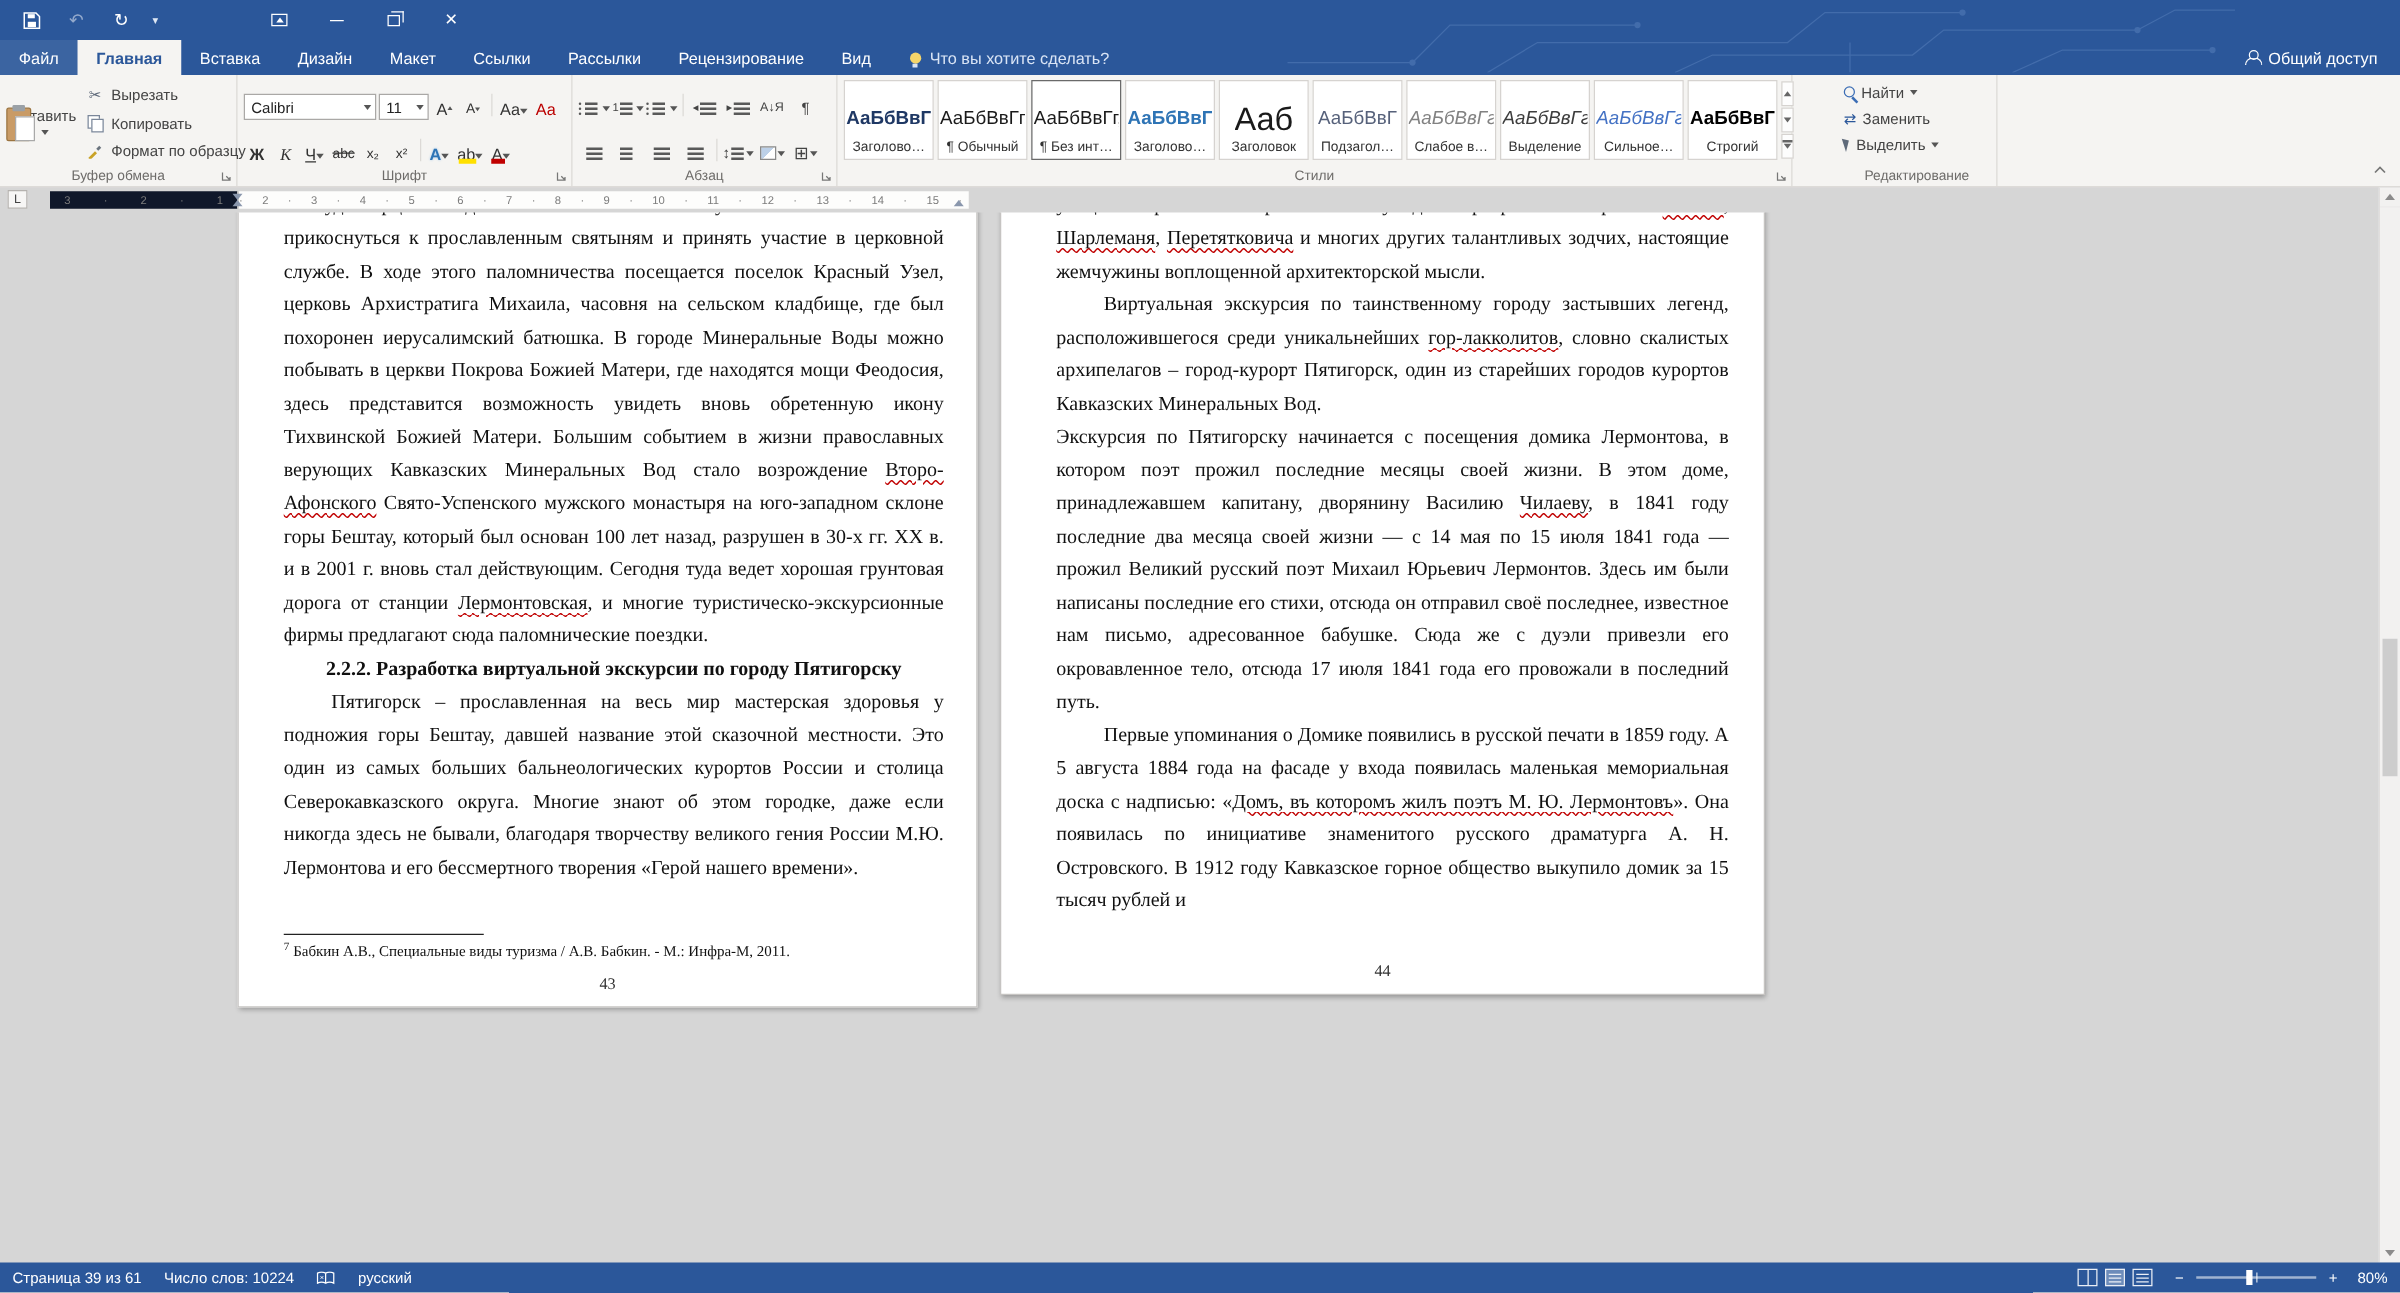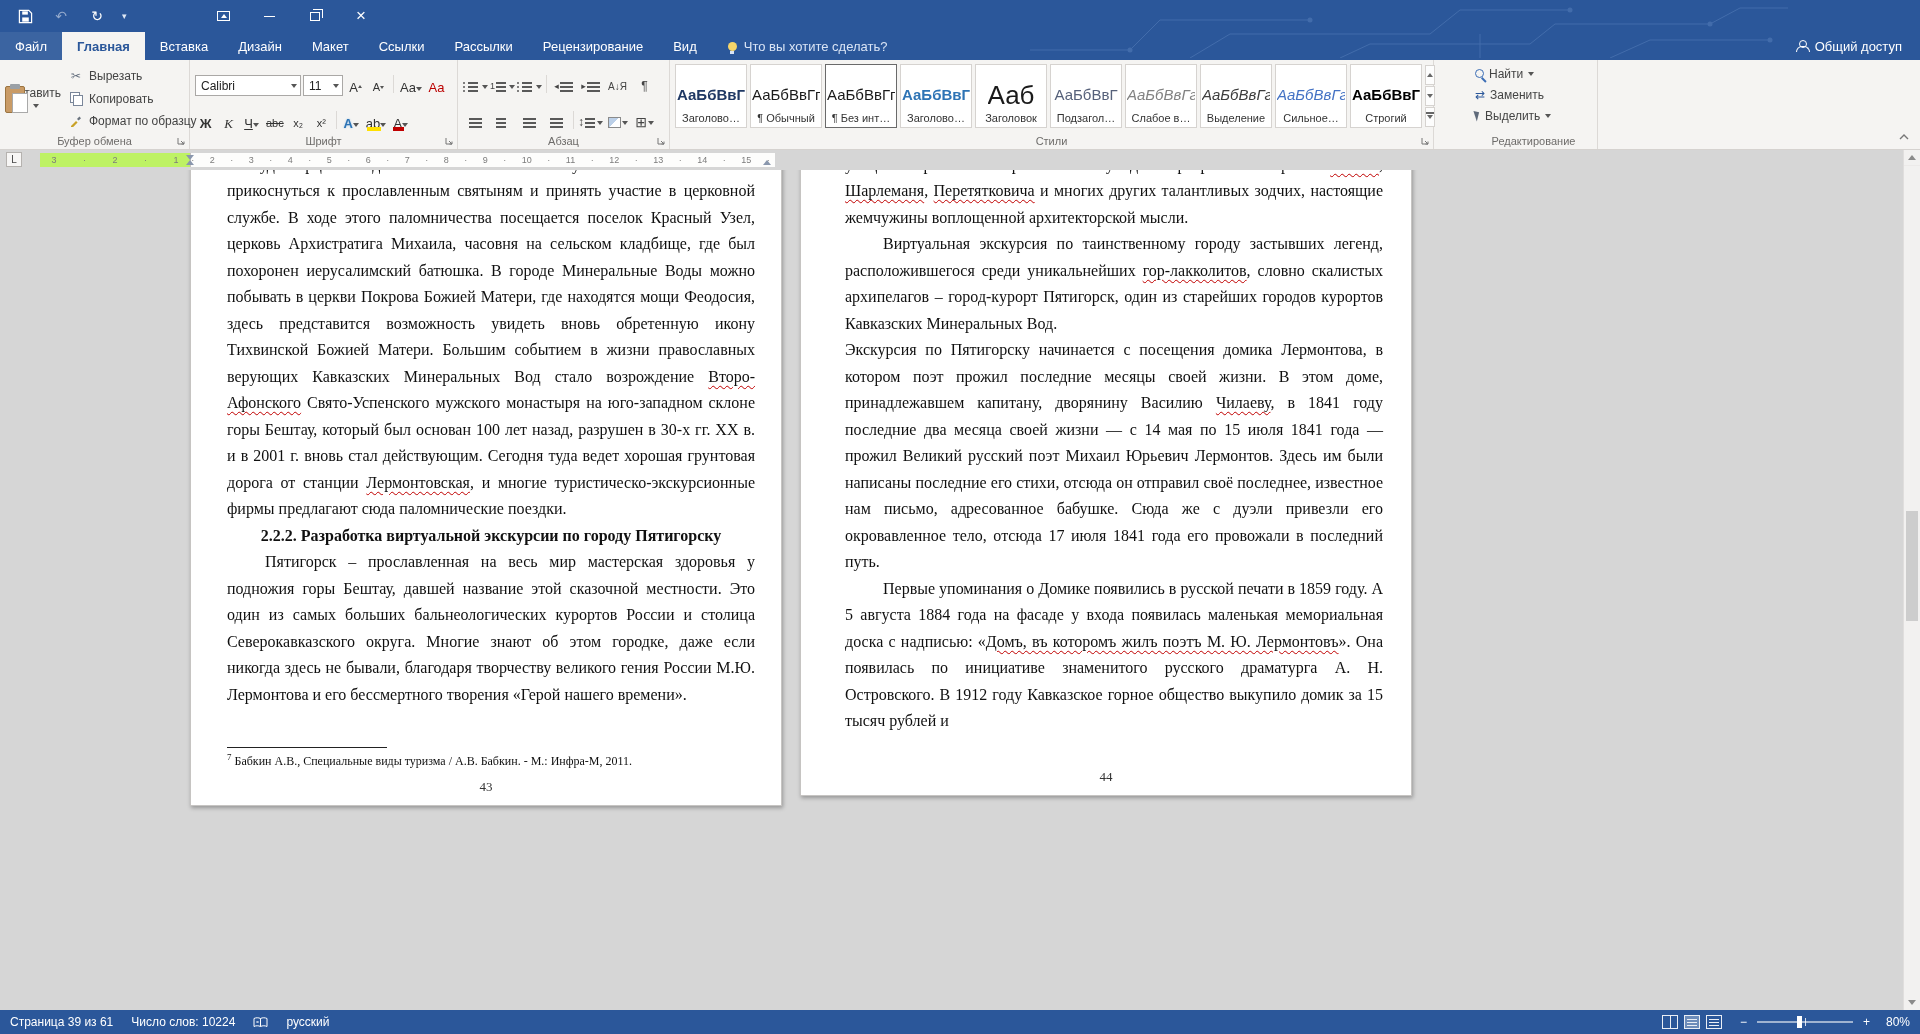--- a/index.html
+++ b/index.html
@@ -105,21 +105,21 @@
   .i-mag::after { content:""; position:absolute; right:-4px; bottom:-3px; width:6px; height:1.5px; background:#3b6db5; transform:rotate(45deg); }
   .i-replace { color:#2b579a; font-size:12px; }
   .i-cursor { width:0; height:0; border-left:5px solid #5f6a7a; border-top:3px solid transparent; border-bottom:8px solid transparent; transform:rotate(-18deg); }
   .collapse-ribbon { position:absolute; right:10px; bottom:4px; }
 
   
   .rulerrow { position:relative; height:20px; background:#d6d6d6; }
   .tabsel { position:absolute; left:6px; top:2px; width:16px; height:15px; background:#f7f6f5; border:1px solid #b5b2af; font-size:10px; color:#444; display:flex; align-items:center; justify-content:center; }
   .rstrip { position:absolute; left:40px; top:3px; height:14px; display:flex; }
   .rseg { display:flex; align-items:center; justify-content:center; font-size:9px; color:#7c7c7c; overflow:hidden; white-space:nowrap; }
-  .rseg.marg { width:150px; background:#bef264; word-spacing:24px; }
+  .rseg.marg { width:150px; background:#0f172a; word-spacing:24px; }
   .rseg.text { width:585px; background:#fdfdfc; word-spacing:13px; border-left:1px solid #c4c1be; }
   .ind { position:absolute; width:0; height:0; border:4px solid transparent; }
   .ind.top { left:146px; top:2px; border-top:5px solid #8a97ad; }
   .ind.bot { left:146px; bottom:2px; border-bottom:5px solid #8a97ad; }
   .ind.right { right:4px; bottom:2px; border-bottom:5px solid #8a97ad; position:absolute; }
 
   
   .docarea { position:absolute; left:0; right:0; top:170px; bottom:24px; overflow:hidden; background:#d6d6d6; }
   .page { position:absolute; background:#fff; border:1px solid #c6c4c2; box-shadow:1px 2px 4px rgba(0,0,0,.3); }
   .page-left  { left:190px; top:-46px; width:592px; height:682px; padding:0 26px 0 36px; }

